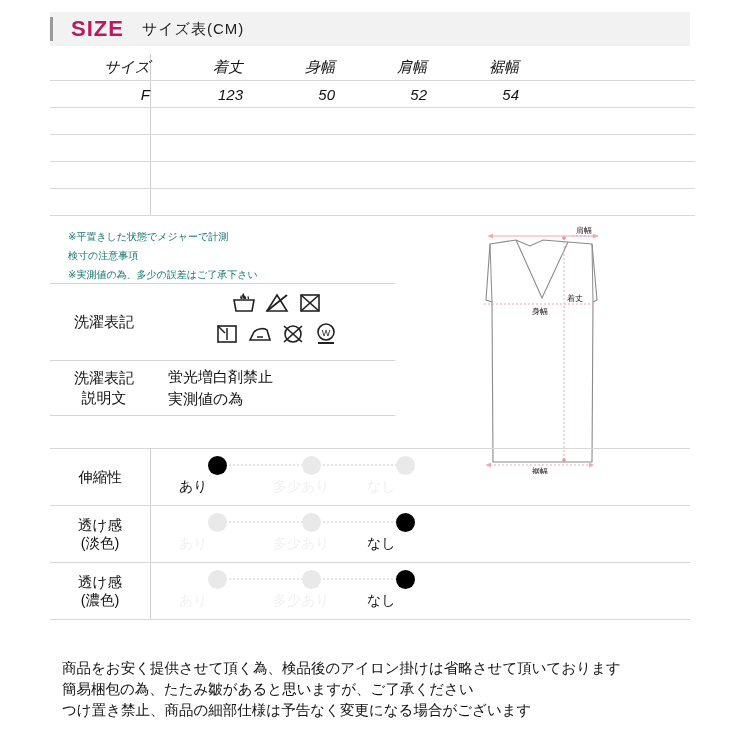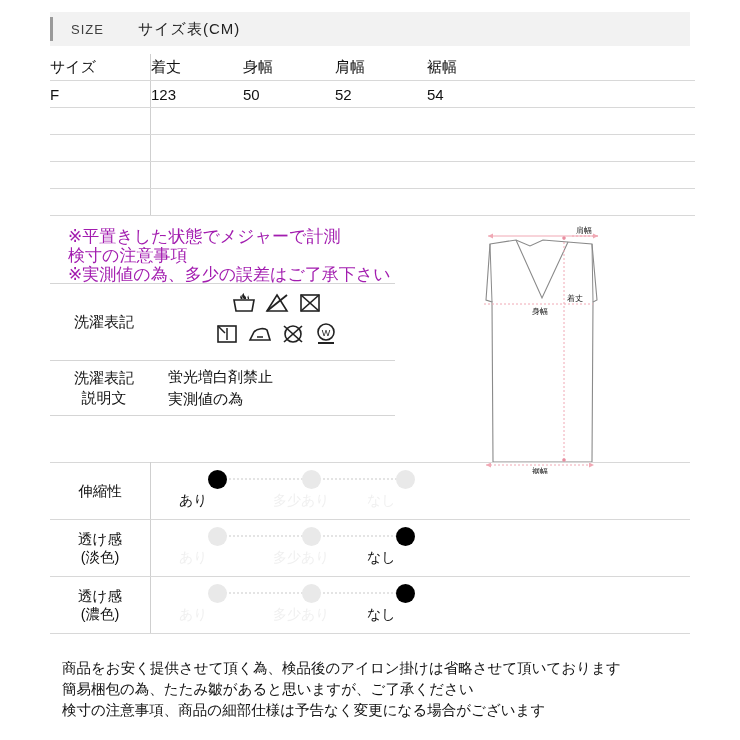--- a/index.html
+++ b/index.html
@@ -28,47 +28,48 @@
     align-items: center;
   }
   .size-header .accent-bar {
     width: 3px;
     height: 24px;
     background: #9a9a9a;
     margin-left: 0px;
     margin-right: 18px;
   }
   .size-header .kicker {
-    font-size: 13px;
-    font-weight: normal;
+    font-size: 22px;
+    font-weight: bold;
     letter-spacing: 1px;
-    color: #404040;
+    color: #be185d;
   }
   .size-header .title {
     font-size: 15px;
-    margin-left: 34px;
+    margin-left: 18px;
     color: #222;
     letter-spacing: 1px;
   }
 
   
   .size-table {
     position: absolute;
     left: 50px;
     top: 54px;
     width: 640px;
     border-collapse: collapse;
     table-layout: fixed;
   }
   .size-table td {
     height: 26px;
     border-bottom: 1px solid #d8d8d8;
-    text-align: left;
+    text-align: right;
     font-size: 15px;
     padding: 0;
+    font-style: italic;
   }
   .size-table td.label-col {
     border-right: 1px solid #cfcfcf;
     width: 100px;
   }
   .size-table tr.head td {
     font-size: 15px;
     color: #111;
   }
   .size-table tr.data td {
@@ -78,23 +79,23 @@
   .size-table td.spacer-last { border-right: none; }
   .col-meas { width: 92px; }
   .col-rest { width: 176px; }
 
   
   .meas-note {
     position: absolute;
     left: 68px;
     top: 227px;
     width: 400px;
-    font-size: 17px;
+    font-size: 10px;
     line-height: 19px;
-    color: #a21caf;
+    color: #0f766e;
   }
 
   
   .spec-table {
     position: absolute;
     left: 50px;
     top: 283px;
     width: 345px;
     border-collapse: collapse;
     table-layout: fixed;
@@ -134,21 +135,21 @@
     display: flex;
     gap: 7px;
     align-items: center;
   }
   .care-ico { display: block; }
 
   
   .prop-table {
     position: absolute;
     left: 50px;
-    top: 462px;
+    top: 448px;
     width: 640px;
     border-collapse: collapse;
     table-layout: fixed;
   }
   .prop-table td {
     border-bottom: 1px solid #d8d8d8;
     border-top: 1px solid #d8d8d8;
     padding: 0;
     height: 56px;
     vertical-align: middle;
@@ -466,14 +467,14 @@
           </div>
         </div>
       </td>
     </tr>
   </tbody>
 </table>
 
 <div class="footer-note">
   <div>商品をお安く提供させて頂く為、検品後のアイロン掛けは省略させて頂いております</div>
   <div>簡易梱包の為、たたみ皺があると思いますが、ご了承ください</div>
-  <div>検寸の注意事項、商品の細部仕様は予告なく変更になる場合がございます</div>
+  <div>つけ置き禁止、商品の細部仕様は予告なく変更になる場合がございます</div>
 </div>
 
 </body></html>

